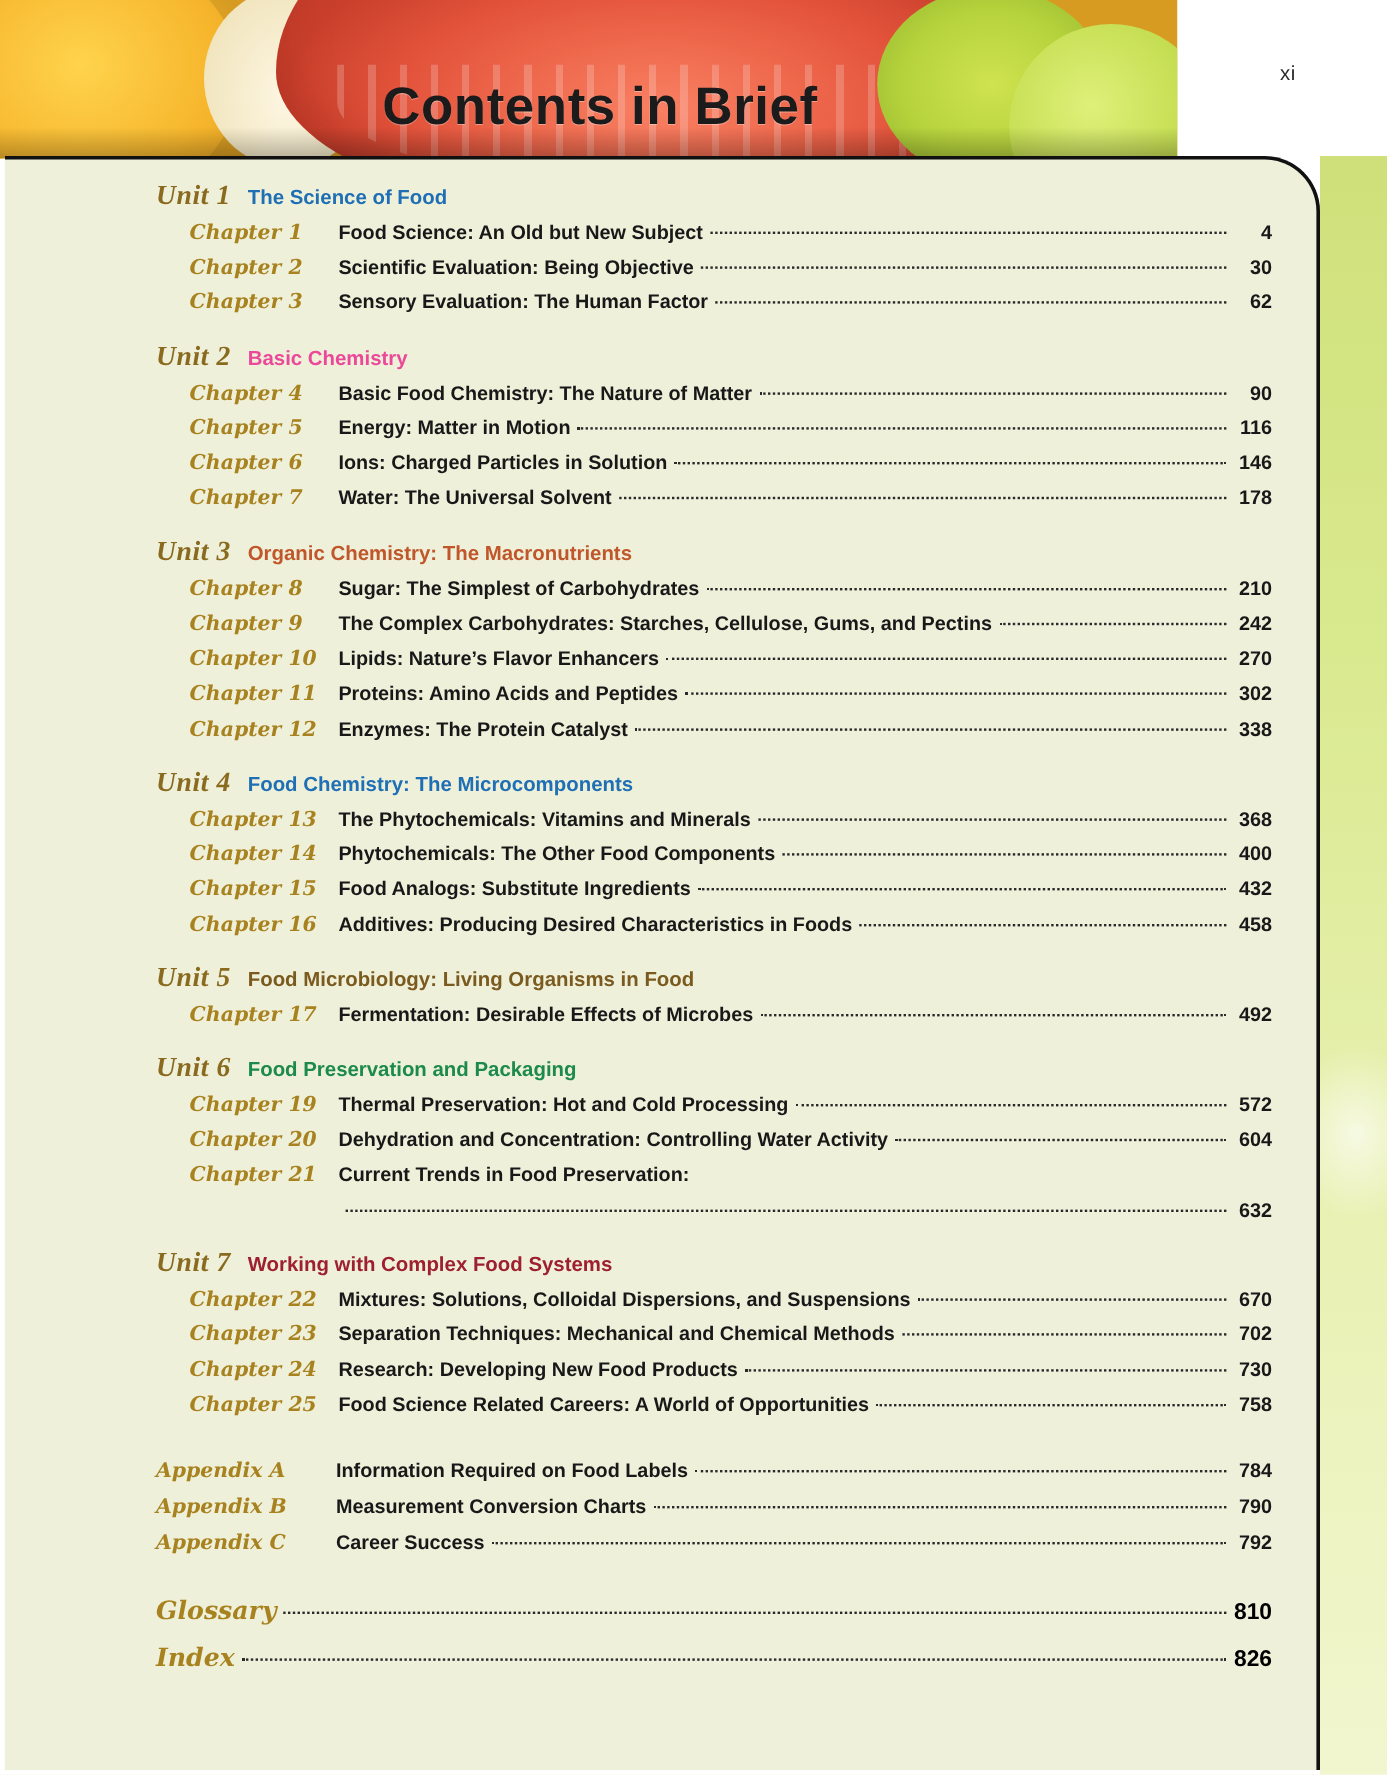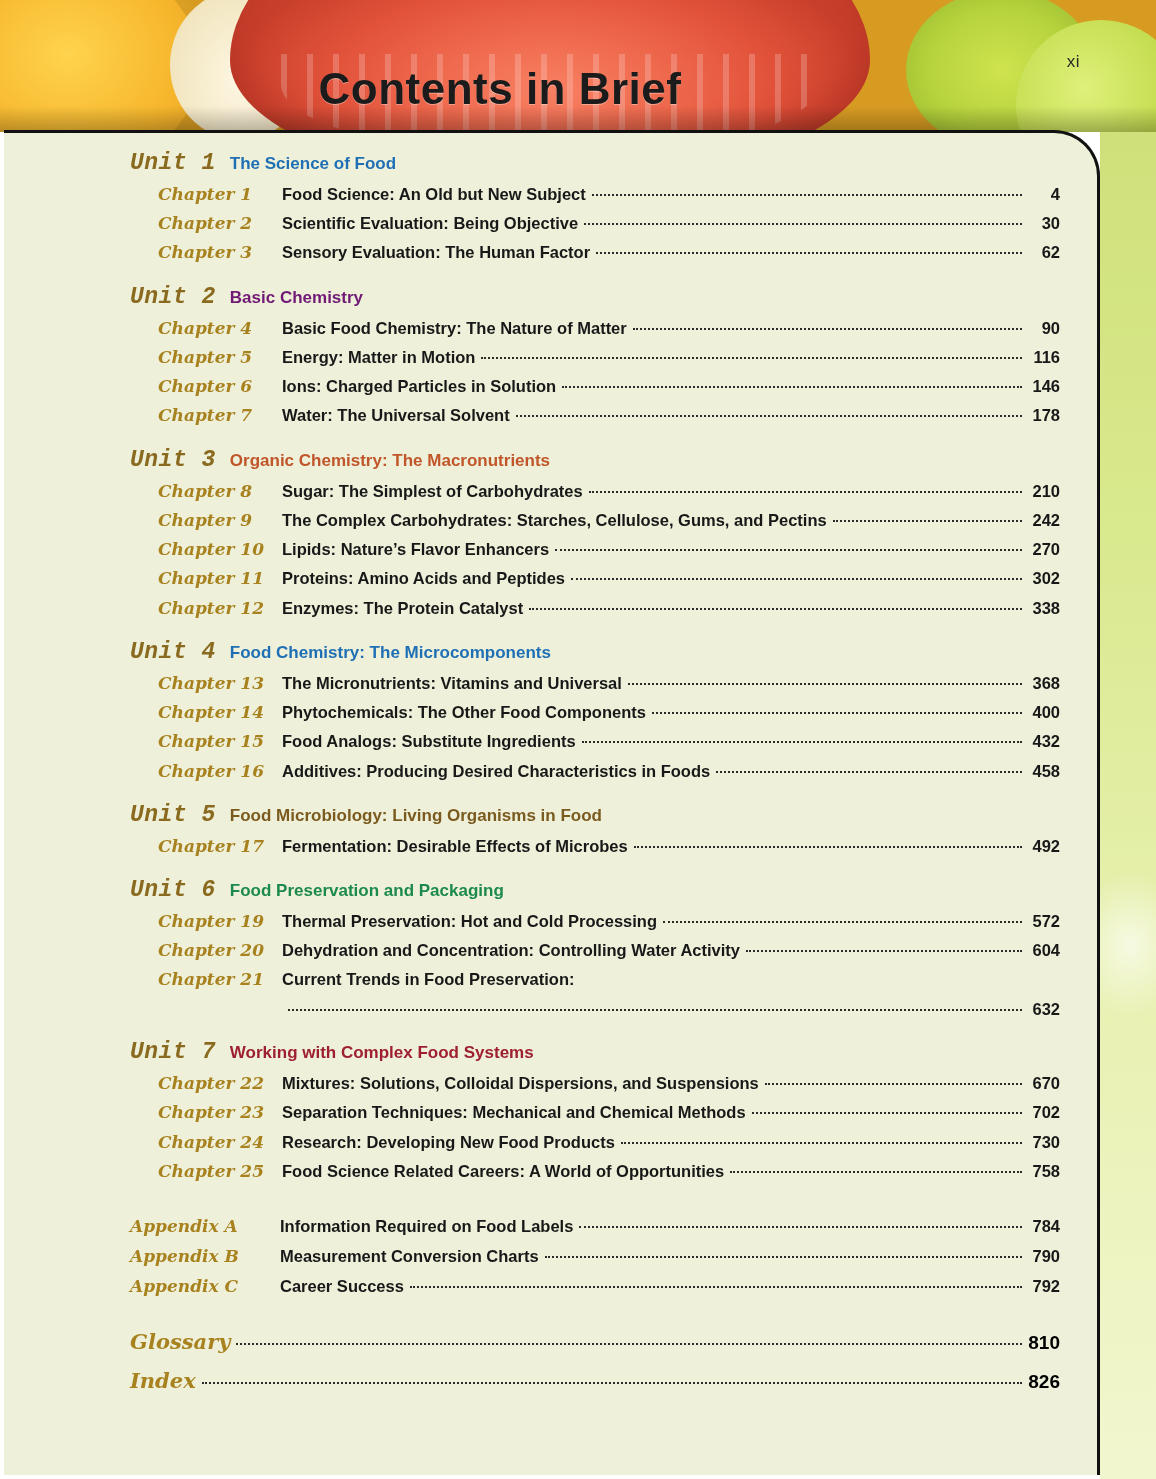--- a/index.html
+++ b/index.html
@@ -6,21 +6,21 @@
   body {
     width:1156px; height:1479px;
     font-family:"Liberation Sans", sans-serif;
     background:#ffffff;
     overflow:hidden;
     position:relative;
   }
 
   
   #banner {
-    position:absolute; left:0; top:0; width:1156px; height:132px;
+    position:absolute; left:0; top:0; width:981px; height:132px;
     overflow:hidden;
     background:
       radial-gradient(ellipse 150px 120px at 60px 60px, #f5d33a 0%, #e8b52a 55%, #d79b22 100%),
       linear-gradient(180deg,#f0e7a8 0%, #e9dd93 100%);
   }
   #banner .lime {
     position:absolute; right:60px; top:-10px; width:190px; height:160px;
     background:radial-gradient(ellipse at 50% 50%, #cfe34f 0%, #b5d23c 55%, #93b42c 100%);
     border-radius:50%;
   }
@@ -96,21 +96,21 @@
     position:absolute; left:130px; top:150px; width:930px;
   }
 
   .unit-block { margin-bottom:16px; }
 
   .unit-head {
     display:flex; align-items:baseline; gap:14px;
     margin-bottom:4px;
   }
   .unit-num {
-    font-family:Liberation Mono, monospace;
+    font-family:Liberation Serif, serif;
     font-style:italic; font-weight:bold;
     font-size:23px;
     color:#8a6a1e;
     letter-spacing:.5px;
     white-space:nowrap;
   }
   .unit-title {
     font-size:17px; font-weight:bold; letter-spacing:0;
     white-space:nowrap;
   }
@@ -214,21 +214,21 @@
       <div class="chap-row">
         <span class="chap-num">Chapter 3</span>
         <span class="chap-title">Sensory Evaluation: The Human Factor</span>
         <span class="leaders"></span>
         <span class="pagenum">62</span>
       </div>
     </div>
     <div class="unit-block">
       <div class="unit-head">
         <span class="unit-num">Unit 2</span>
-        <span class="unit-title" style="color:#701a75">Basic Chemistry</span>
+        <span class="unit-title" style="color:#ec4899">Basic Chemistry</span>
       </div>
       <div class="chap-row">
         <span class="chap-num">Chapter 4</span>
         <span class="chap-title">Basic Food Chemistry: The Nature of Matter</span>
         <span class="leaders"></span>
         <span class="pagenum">90</span>
       </div>
       <div class="chap-row">
         <span class="chap-num">Chapter 5</span>
         <span class="chap-title">Energy: Matter in Motion</span>
@@ -284,21 +284,21 @@
         <span class="pagenum">338</span>
       </div>
     </div>
     <div class="unit-block">
       <div class="unit-head">
         <span class="unit-num">Unit 4</span>
         <span class="unit-title" style="color:#1f6fb5">Food Chemistry: The Microcomponents</span>
       </div>
       <div class="chap-row">
         <span class="chap-num">Chapter 13</span>
-        <span class="chap-title">The Micronutrients: Vitamins and Universal</span>
+        <span class="chap-title">The Phytochemicals: Vitamins and Minerals</span>
         <span class="leaders"></span>
         <span class="pagenum">368</span>
       </div>
       <div class="chap-row">
         <span class="chap-num">Chapter 14</span>
         <span class="chap-title">Phytochemicals: The Other Food Components</span>
         <span class="leaders"></span>
         <span class="pagenum">400</span>
       </div>
       <div class="chap-row">

